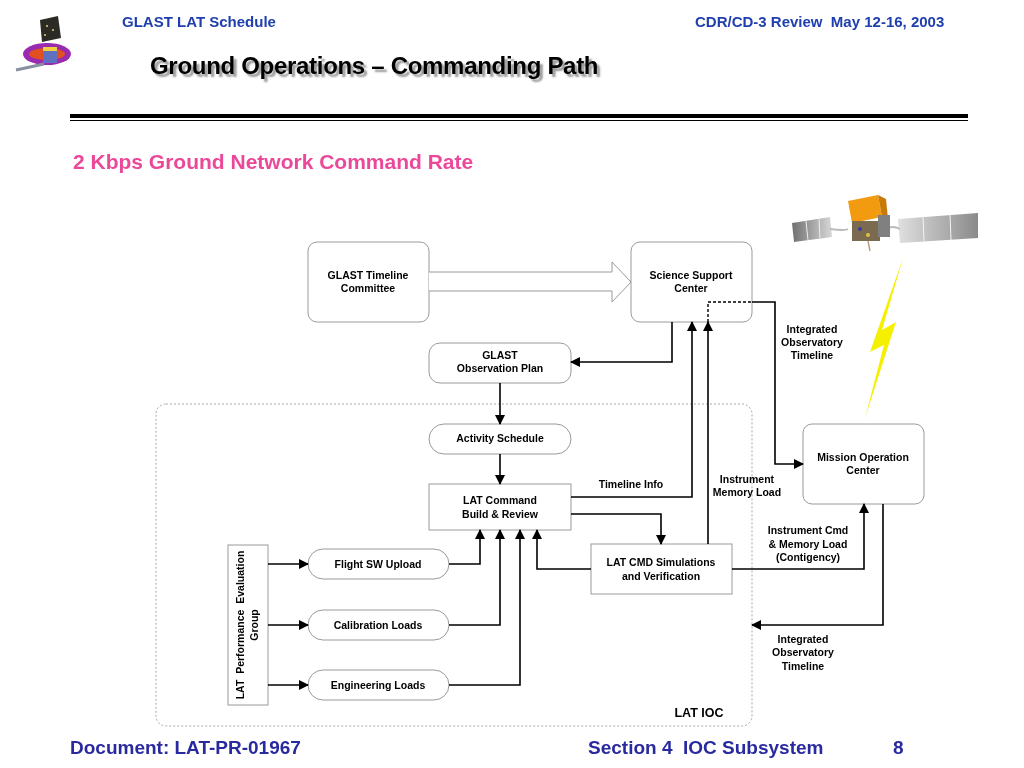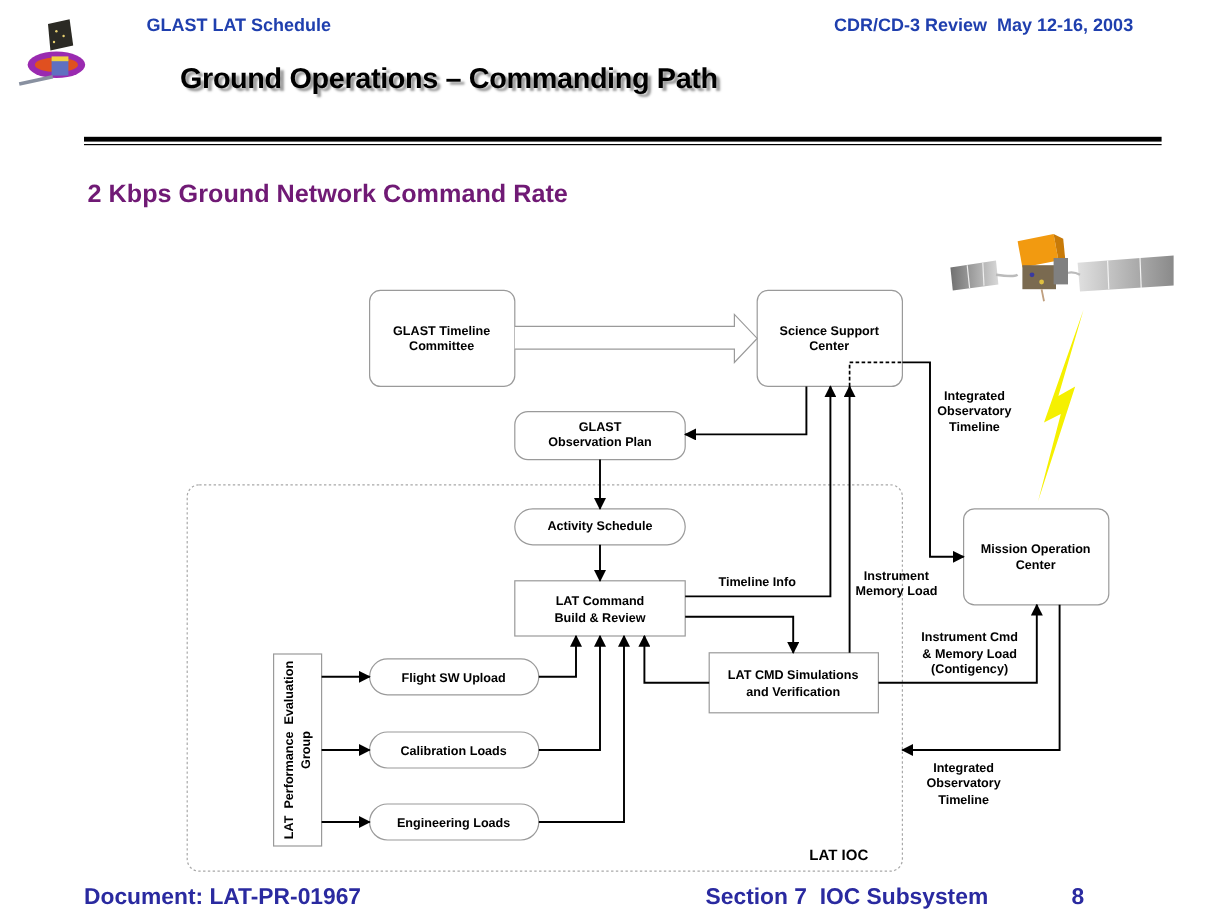--- a/index.html
+++ b/index.html
@@ -3,21 +3,21 @@
 <meta charset="utf-8">
 <style>
   html, body { margin: 0; padding: 0; }
   body { width: 1024px; height: 768px; background: #ffffff; position: relative; overflow: hidden; font-family: "Liberation Sans", sans-serif; }
   .abs { position: absolute; }
   .hdr-left { left: 122px; top: 13px; font-size: 15px; font-weight: bold; color: #1f3fae; }
   .hdr-right { left: 683px; top: 13px; font-size: 15px; font-weight: bold; color: #1f3fae; white-space: pre; margin-left: 12px; }
   .title { left: 150px; top: 52px; font-size: 24px; font-weight: bold; color: #000; text-shadow: 3px 3px 2px #9a9a9a; letter-spacing: -0.3px; }
   .rule1 { left: 70px; top: 114px; width: 898px; height: 4px; background: #000; }
   .rule2 { left: 70px; top: 120px; width: 898px; height: 1px; background: #000; }
-  .subtitle { left: 73px; top: 150px; font-size: 21px; font-weight: bold; color: #701a75; }
+  .subtitle { left: 73px; top: 150px; font-size: 21px; font-weight: bold; color: #ec4899; }
   .footer { top: 737px; font-size: 19px; font-weight: bold; color: #2a2aa0; white-space: pre; }
   svg text { font-family: "Liberation Sans", sans-serif; font-weight: bold; }
   .logo { left: 14px; top: 14px; width: 62px; height: 70px; }
   .sat { left: 790px; top: 185px; width: 190px; height: 70px; }
 </style>
 </head>
 <body>
 
 <div class="abs logo">
   <svg width="62" height="70" viewBox="0 0 62 70">
@@ -146,14 +146,14 @@
     <text x="808" y="548">&amp; Memory Load</text>
     <text x="808" y="561">(Contigency)</text>
     <text x="803" y="643">Integrated</text>
     <text x="803" y="656">Observatory</text>
     <text x="803" y="670">Timeline</text>
     <text x="699" y="717" font-size="12.5">LAT IOC</text>
   </g>
 </svg>
 
 <div class="abs footer" style="left:70px">Document: LAT-PR-01967</div>
-<div class="abs footer" style="left:588px">Section 7  IOC Subsystem</div>
+<div class="abs footer" style="left:588px">Section 4  IOC Subsystem</div>
 <div class="abs footer" style="left:893px">8</div>
 
 </body></html>

